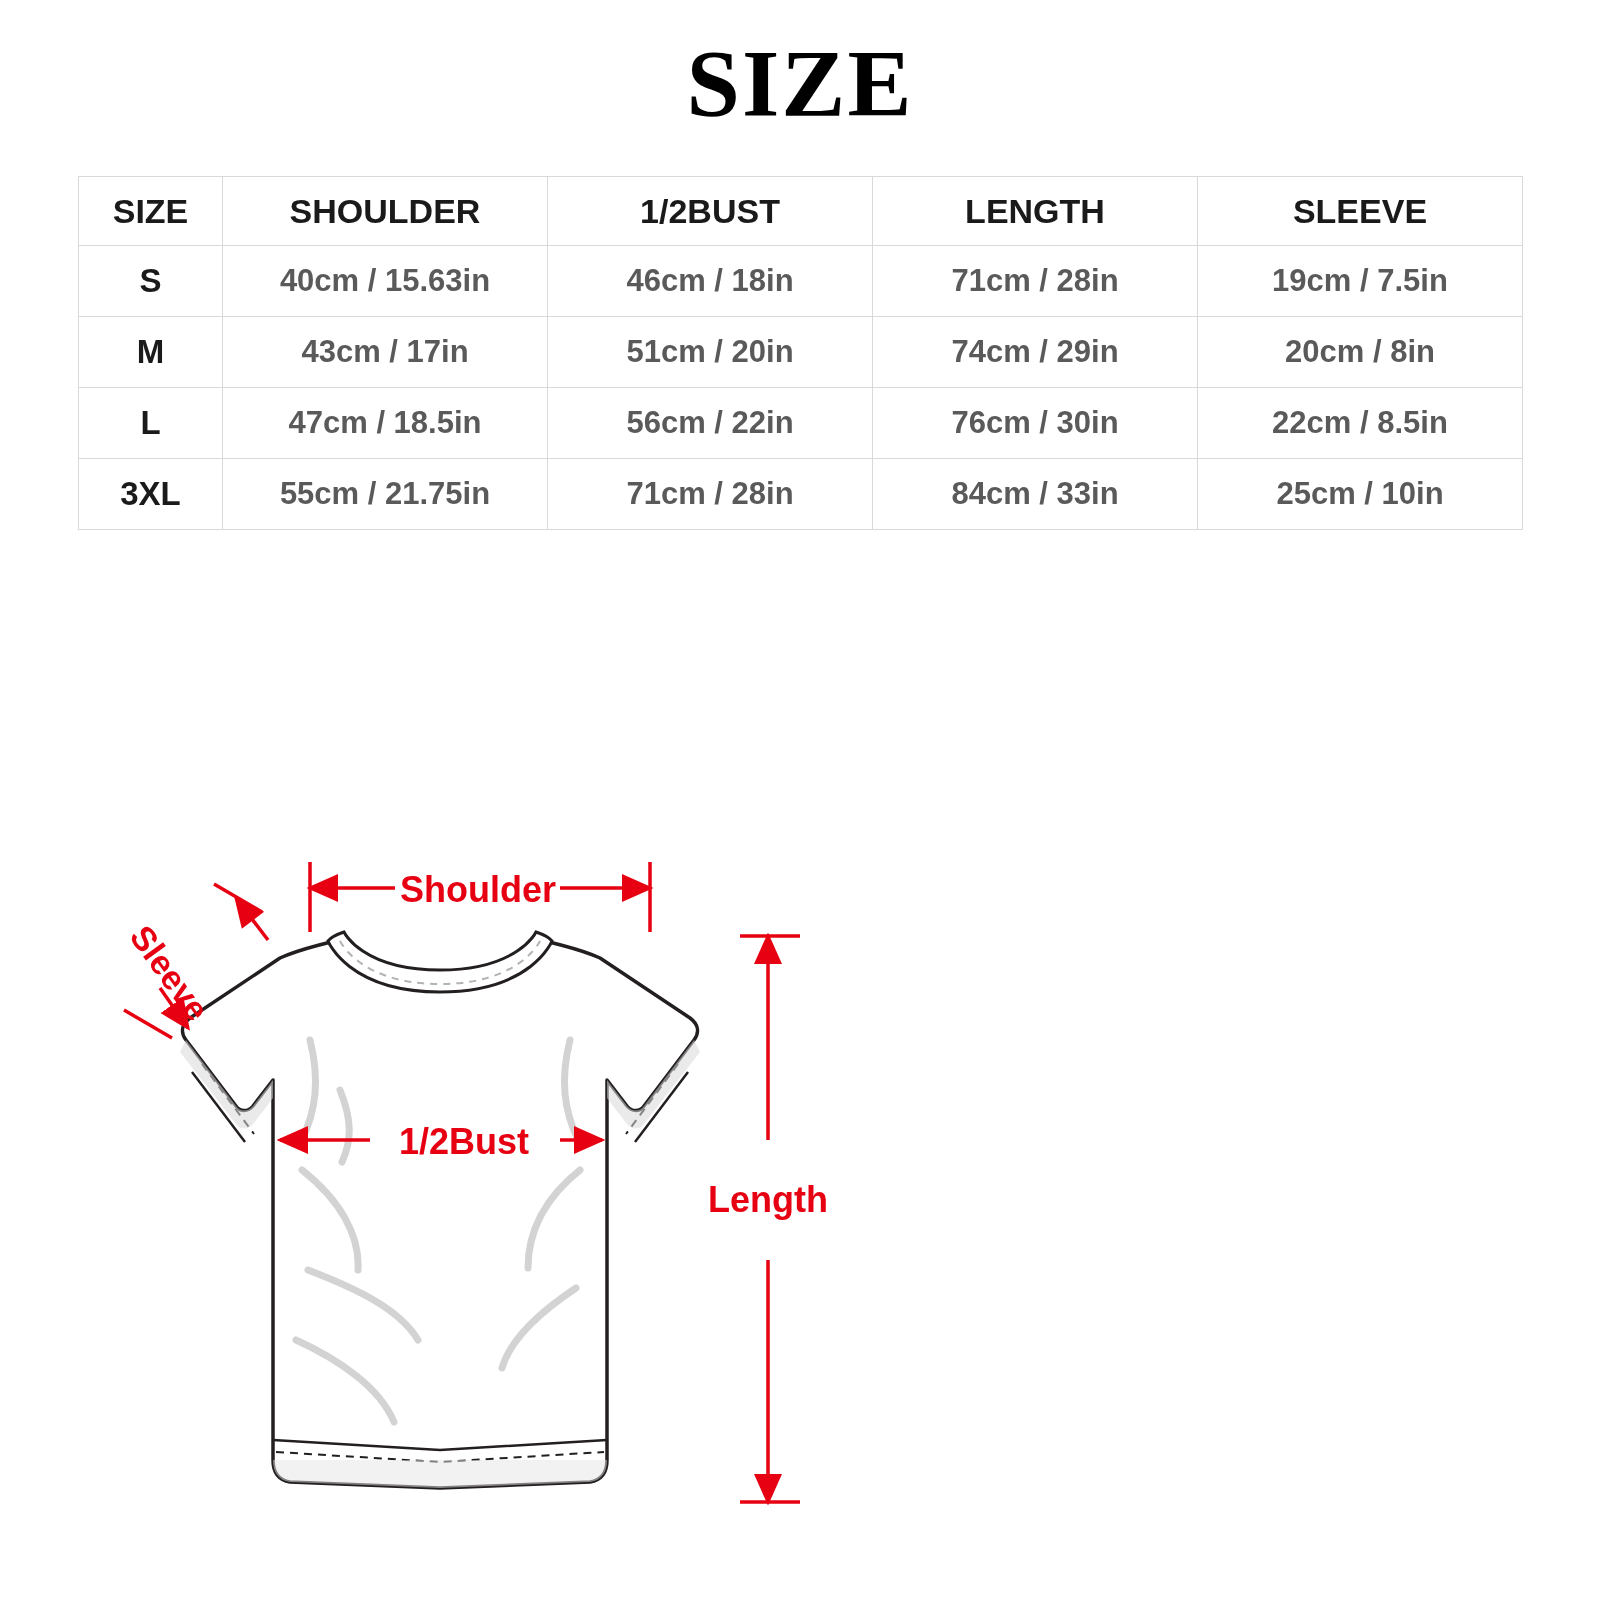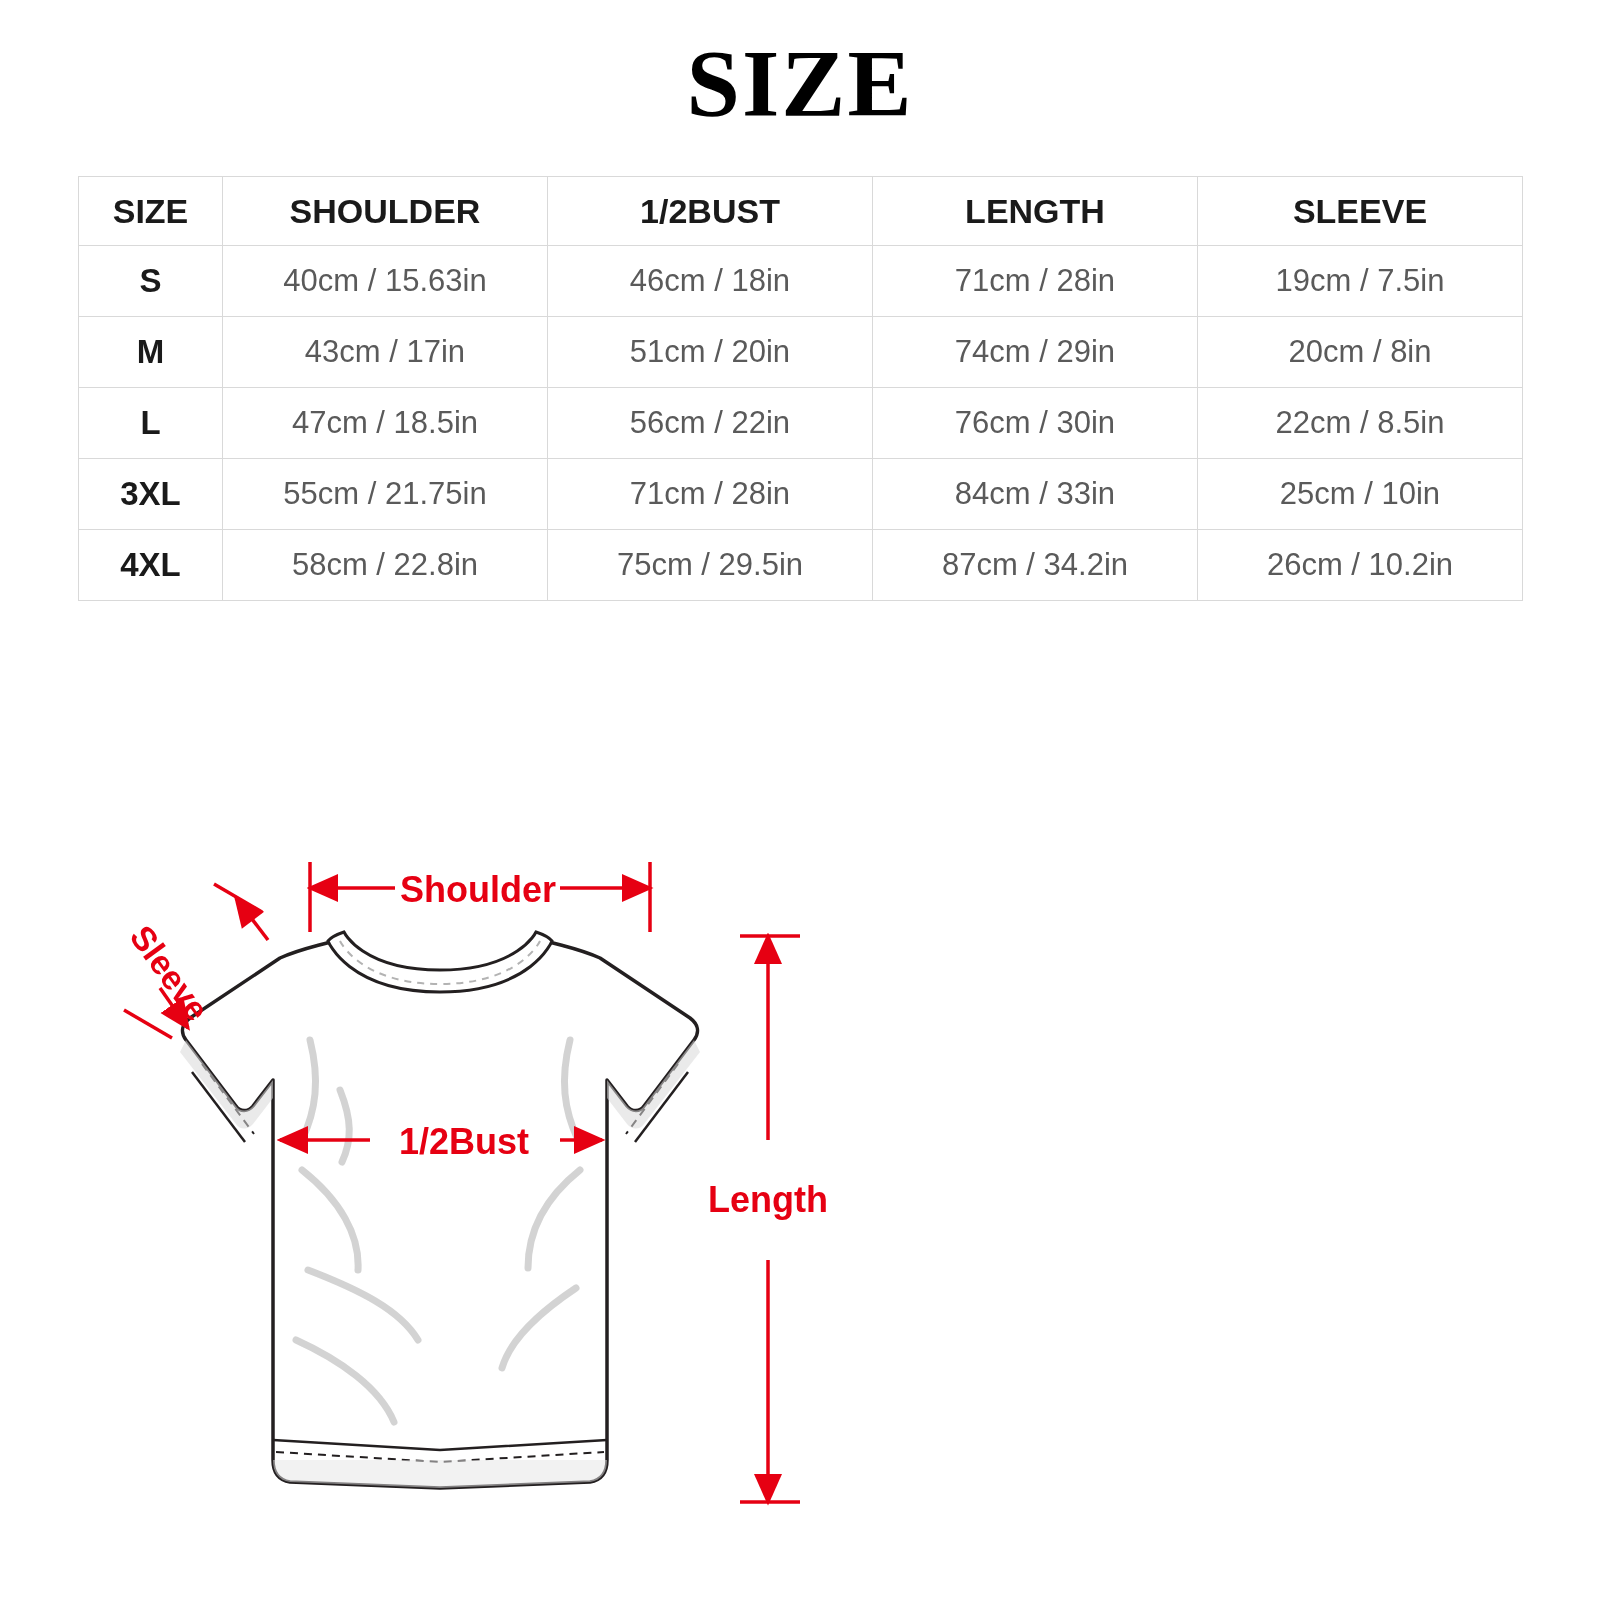--- a/index.html
+++ b/index.html
@@ -53,21 +53,21 @@
     color: #1a1a1a;
     height: 68px;
   }
   #size-table tbody td.size-cell {
     font-size: 33px;
     font-weight: bold;
     color: #1a1a1a;
   }
   #size-table tbody td.val-cell {
     font-size: 31px;
-    font-weight: normal;
+    font-weight: bold;
     color: #5a5a5a;
   }
   col.c-size   { width: 144px; }
   col.c-should { width: 325px; }
   col.c-bust   { width: 325px; }
   col.c-length { width: 325px; }
   col.c-sleeve { width: 325px; }
 
   
   #diagram {
@@ -126,27 +126,20 @@
       <td class="val-cell">56cm / 22in</td>
       <td class="val-cell">76cm / 30in</td>
       <td class="val-cell">22cm / 8.5in</td>
     </tr>
     <tr>
       <td class="size-cell">3XL</td>
       <td class="val-cell">55cm / 21.75in</td>
       <td class="val-cell">71cm / 28in</td>
       <td class="val-cell">84cm / 33in</td>
       <td class="val-cell">25cm / 10in</td>
-    </tr>
-    <tr>
-      <td class="size-cell">4XL</td>
-      <td class="val-cell">58cm / 22.8in</td>
-      <td class="val-cell">75cm / 29.5in</td>
-      <td class="val-cell">87cm / 34.2in</td>
-      <td class="val-cell">26cm / 10.2in</td>
     </tr>
   </tbody>
 </table>
 
 <div id="diagram">
   <svg id="tshirt-svg" width="820" height="760" viewBox="0 0 820 760">
     <defs>
       <marker id="arrowR" markerWidth="10" markerHeight="10" refX="8" refY="4" orient="auto" markerUnits="strokeWidth">
         <path d="M0,0 L9,4 L0,8 z" fill="#e60012"></path>
       </marker>

